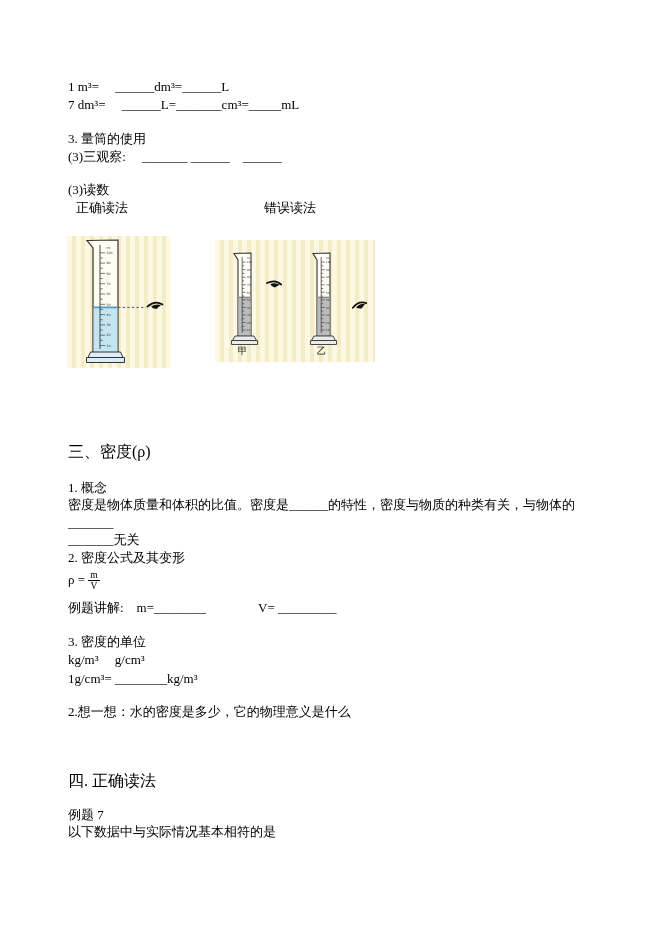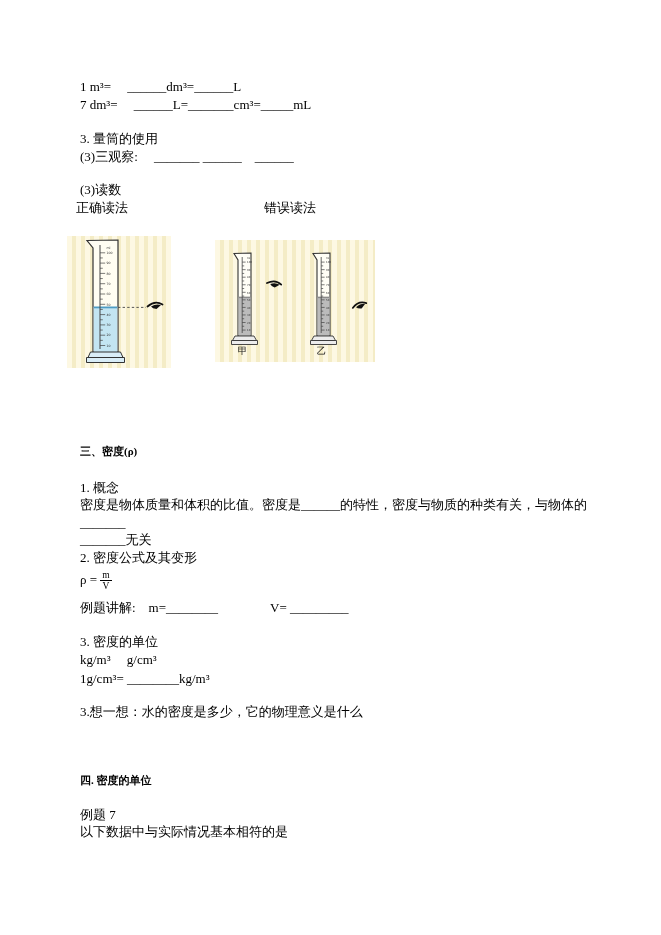--- a/index.html
+++ b/index.html
@@ -7,26 +7,26 @@
   body {
     width: 661px; height: 935px;
     background: #ffffff;
     position: relative;
     overflow: hidden;
     font-family: "Liberation Serif", "DejaVu Serif", serif;
     color: #000;
   }
   .t {
     position: absolute;
-    left: 80px;
+    left: 68px;
     font-size: 13px;
     line-height: 17.5px;
     white-space: pre-wrap;
   }
-  .h { font-weight: bold; font-size: 11px; }
+  .h { font-weight: normal; font-size: 16px; }
   .fig {
     position: absolute;
     background: repeating-linear-gradient(90deg,
       #fdf8e3 0px, #fdf8e3 5px,
       #f4ecc6 5px, #f4ecc6 9px);
   }
   .fig svg { display: block; width: 100%; height: 100%; }
   .ticks line { stroke: #444; stroke-width: 0.7; }
   .ticks text, .unitTxt {
     fill: #333;
@@ -182,17 +182,17 @@
 <div class="t" style="top:496px; width:535px">密度是物体质量和体积的比值。密度是______的特性，密度与物质的种类有关，与物体的_______
 _______无关</div>
 
 <div class="t" style="top:549px">2. 密度公式及其变形</div>
 <div class="t" style="top:570px"><span>ρ</span> <span>=</span> <span class="frac"><span class="num">m</span><span class="den">V</span></span></div>
 <div class="t" style="top:599px">例题讲解:　m=________　　　　V= _________</div>
 
 <div class="t" style="top:633px">3. 密度的单位</div>
 <div class="t" style="top:651px">kg/m³　 g/cm³</div>
 <div class="t" style="top:670px">1g/cm³= ________kg/m³</div>
-<div class="t" style="top:703px">3.想一想：水的密度是多少，它的物理意义是什么</div>
+<div class="t" style="top:703px">2.想一想：水的密度是多少，它的物理意义是什么</div>
 
-<div class="t h" style="top:772px">四. 密度的单位</div>
+<div class="t h" style="top:772px">四. 正确读法</div>
 <div class="t" style="top:806px">例题 7</div>
 <div class="t" style="top:823px">以下数据中与实际情况基本相符的是</div>
 
 </body></html>

